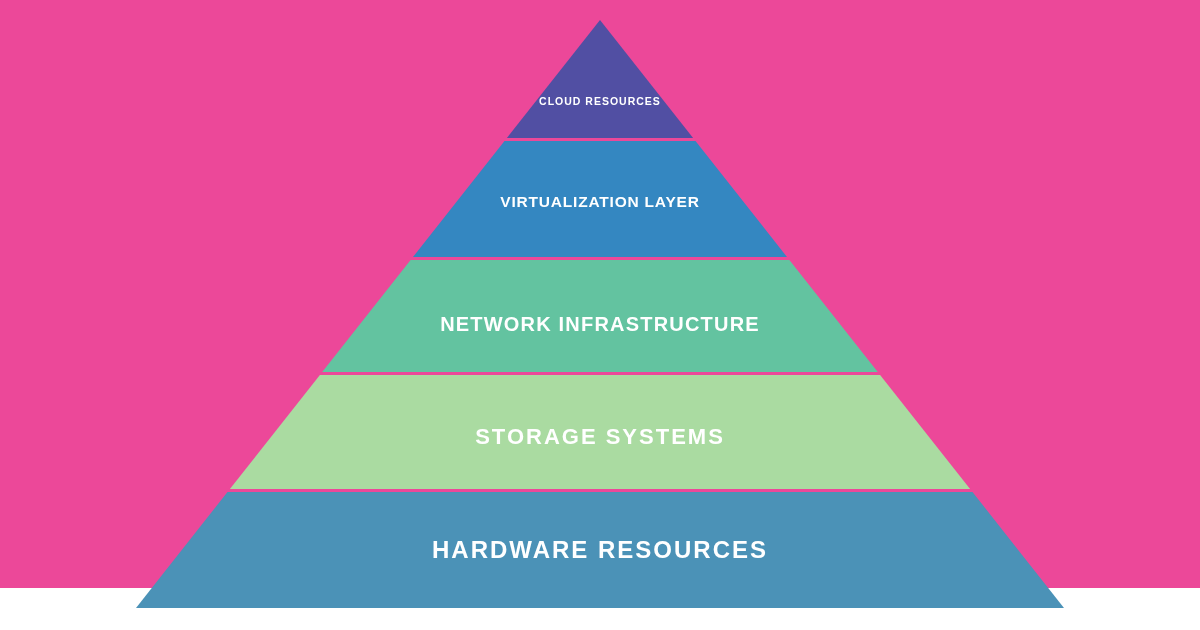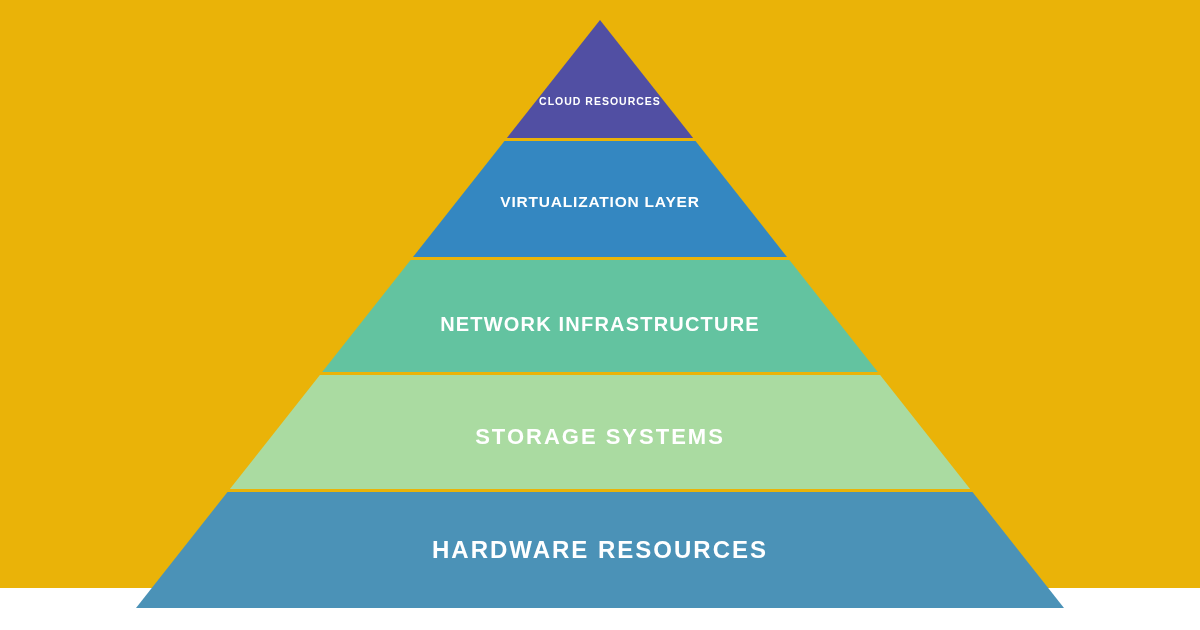--- a/index.html
+++ b/index.html
@@ -7,21 +7,21 @@
     padding: 0;
     width: 1200px;
     height: 630px;
     background: #ffffff;
     overflow: hidden;
   }
   .stage {
     position: relative;
     width: 1200px;
     height: 588px;
-    background: #eab308;
+    background: #ec4899;
   }
   svg { display: block; }
   .layer-label {
     fill: #ffffff;
     font-family: "Liberation Sans", "DejaVu Sans", sans-serif;
     font-weight: bold;
     text-anchor: middle;
   }
   .lbl-1 { font-size: 10.5px; letter-spacing: 1px; }
   .lbl-2 { font-size: 15.5px; letter-spacing: 0.8px; }

